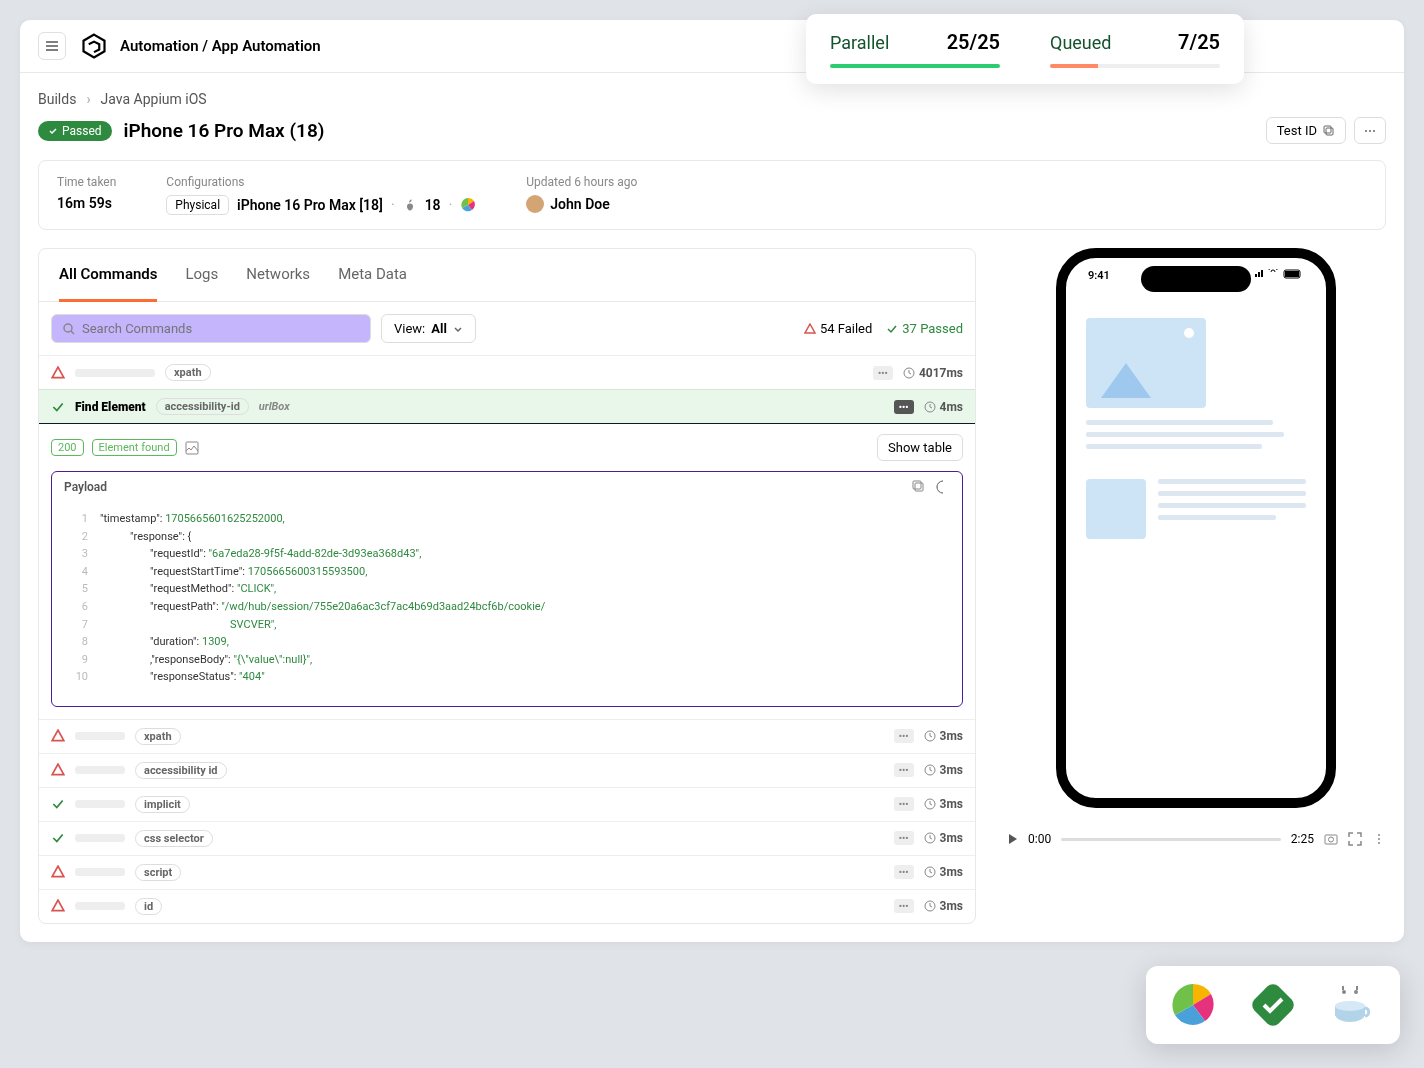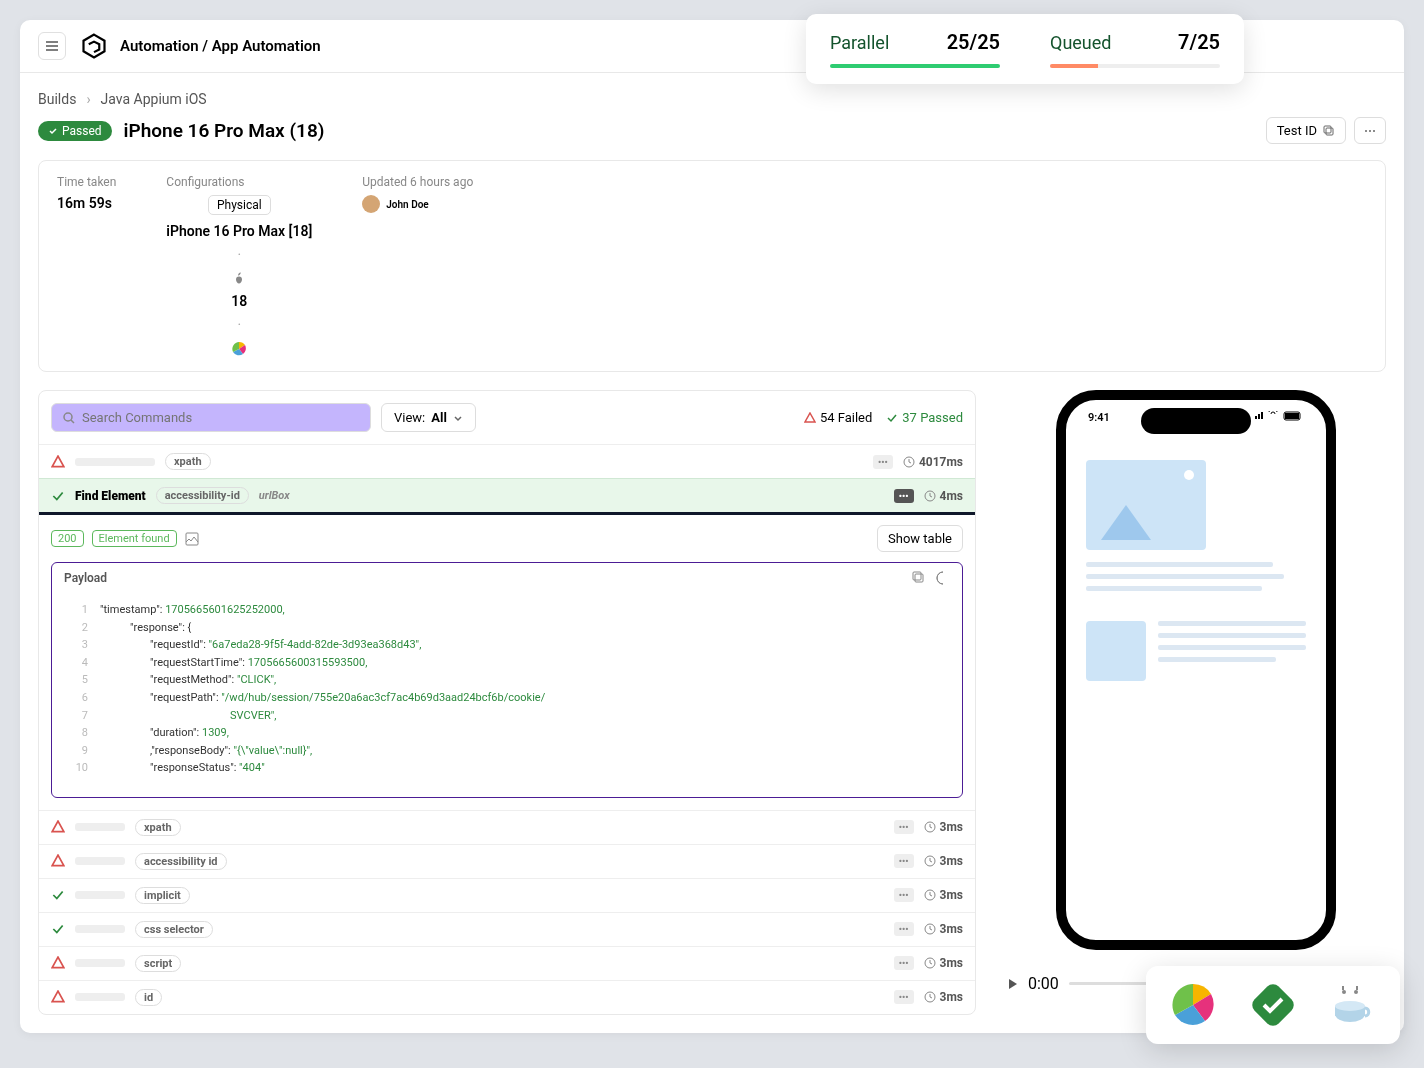--- a/index.html
+++ b/index.html
@@ -20,23 +20,23 @@
 .bc-row { display: flex; align-items: center; gap: 10px; font-size: 14px; color: #555; margin-bottom: 10px; }
 .bc-row .chev { color: #aaa; }
 .title-row { display: flex; align-items: center; gap: 12px; margin-bottom: 16px; }
 .badge-pass { background: #2d8a3e; color: #fff; padding: 3px 10px; border-radius: 10px; font-size: 12px; display: flex; align-items: center; gap: 4px; }
 .title-txt { font-weight: 600; font-size: 19px; }
 .title-actions { margin-left: auto; display: flex; gap: 8px; }
 .tbtn { border: 1px solid #ddd; border-radius: 6px; padding: 5px 10px; font-size: 13px; background: #fff; display: flex; align-items: center; gap: 6px; cursor: pointer; }
 .info-box { border: 1px solid #e8e8e8; border-radius: 8px; padding: 14px 18px; display: flex; gap: 50px; margin-bottom: 18px; }
 .info-col .lab { font-size: 12px; color: #888; margin-bottom: 6px; }
 .info-col .val { font-size: 14px; font-weight: 600; }
-.config-row { display: flex; align-items: center; gap: 8px; font-size: 14px; flex-direction: column; }
+.config-row { display: flex; align-items: center; gap: 8px; font-size: 14px; }
 .chip { border: 1px solid #ddd; border-radius: 5px; padding: 2px 8px; font-size: 12px; }
-.user-row { display: flex; align-items: center; gap: 6px; font-size: 10px; font-weight: 600; }
+.user-row { display: flex; align-items: center; gap: 6px; font-size: 14px; font-weight: 600; }
 .avatar { width: 18px; height: 18px; border-radius: 50%; background: #d4a574; }
 .main-row { display: flex; gap: 30px; }
 .left-panel { flex: 1; border: 1px solid #e8e8e8; border-radius: 8px; }
 .tabs { display: flex; gap: 28px; padding: 0 20px; border-bottom: 1px solid #e8e8e8; }
 .tab { padding: 16px 0; font-size: 15px; color: #666; cursor: pointer; }
 .tab.active { color: #000; font-weight: 600; border-bottom: 3px solid #ff6b35; margin-bottom: -1px; }
 .filter-row { padding: 12px; display: flex; gap: 10px; align-items: center; }
 .search-box { flex: 0 0 320px; border: 1px solid #ddd; border-radius: 6px; padding: 6px 10px; display: flex; align-items: center; gap: 6px; background: #c4b5fd; }
 .search-box input { border: none; background: transparent; outline: none; font-size: 13px; flex: 1; }
 .view-dd { border: 1px solid #ddd; border-radius: 6px; padding: 6px 12px; font-size: 13px; display: flex; align-items: center; gap: 6px; cursor: pointer; }
@@ -44,21 +44,21 @@
 .failed { color: #000000; display: flex; align-items: center; gap: 4px; }
 .passed { color: #2d8a3e; display: flex; align-items: center; gap: 4px; }
 .cmd-row { display: flex; align-items: center; padding: 8px 12px; border-top: 1px solid #eee; gap: 10px; font-size: 12px; font-weight: bold; }
 .cmd-icon { width: 14px; height: 14px; }
 .skel { background: #eee; border-radius: 3px; height: 8px; }
 .pill { border: 1px solid #ddd; border-radius: 10px; padding: 1px 8px; font-size: 11px; color: #666; }
 .cmd-actions { margin-left: auto; display: flex; align-items: center; gap: 10px; }
 .dots { width: 20px; height: 14px; background: #eee; border-radius: 3px; display: flex; align-items: center; justify-content: center; font-size: 9px; color: #888; cursor: pointer; }
 .time-chip { display: flex; align-items: center; gap: 4px; color: #555; }
 .expanded { background: #e8f7ea; }
-.expanded-sub { padding: 10px 12px; border-top: 3px solid #0f172a; display: flex; align-items: center; gap: 8px; }
+.expanded-sub { padding: 10px 12px; border-top: 1px solid #0f172a; display: flex; align-items: center; gap: 8px; }
 .tag-green { border: 1px solid #5cb85c; color: #5cb85c; border-radius: 4px; padding: 1px 6px; font-size: 11px; display: flex; align-items: center; gap: 4px; }
 .payload-box { margin: 0 12px 12px; border: 1px solid #4c1d95; border-radius: 6px; background: #fff; }
 .payload-head { padding: 8px 12px; display: flex; align-items: center; font-size: 12px; font-weight: 600; color: #555; }
 .payload-head .icons { margin-left: auto; display: flex; gap: 10px; }
 .code { font-family: "SF Mono", Monaco, monospace; font-size: 11px; padding: 8px 12px 20px; line-height: 1.6; }
 .code .ln { display: flex; }
 .code .num { width: 24px; color: #bbb; text-align: right; margin-right: 12px; }
 .key { color: #333; }
 .str { color: #2d8a3e; }
 .numv { color: #2d8a3e; }
@@ -67,21 +67,21 @@
 .notch { position: absolute; top: 8px; left: 50%; transform: translateX(-50%); width: 110px; height: 26px; background: #000; border-radius: 14px; }
 .phone-status { position: absolute; top: 11px; left: 0; right: 0; display: flex; justify-content: space-between; padding: 0 22px; font-size: 11px; font-weight: 600; }
 .phone-content { padding: 60px 20px 20px; }
 .ph-img { width: 120px; height: 90px; background: #cde4f7; border-radius: 4px; margin-bottom: 12px; position: relative; overflow: hidden; }
 .ph-img .tri { position: absolute; bottom: 10px; left: 15px; width: 0; height: 0; border-left: 25px solid transparent; border-right: 25px solid transparent; border-bottom: 35px solid #9ec8ed; }
 .ph-img .sun { position: absolute; top: 10px; right: 12px; width: 10px; height: 10px; background: #fff; border-radius: 50%; }
 .ph-line { height: 5px; background: #dce7f2; border-radius: 2px; margin-bottom: 7px; }
 .ph-row2 { display: flex; gap: 12px; margin-top: 30px; }
 .ph-img-sm { width: 60px; height: 60px; background: #cde4f7; border-radius: 4px; flex-shrink: 0; position: relative; }
 .ph-lines { flex: 1; }
-.playback { display: flex; align-items: center; gap: 10px; font-size: 16px; padding: 4px 0; }
+.playback { display: flex; align-items: center; gap: 10px; font-size: 12px; padding: 4px 0; }
 .pb-track { flex: 1; height: 3px; background: #ddd; border-radius: 2px; }
 .float-logos { position: fixed; bottom: 24px; right: 24px; background: #fff; border-radius: 12px; box-shadow: 0 6px 28px rgba(0,0,0,0.15); padding: 16px 24px; display: flex; gap: 34px; align-items: center; }
 .flogo { width: 46px; height: 46px; }
 </style>
 </head>
 <body>
 
 <div class="app">
   <div class="stats-float">
     <div class="stat">
@@ -179,20 +179,26 @@
         <div class="lab">Updated 6 hours ago</div>
         <div class="user-row">
           <div class="avatar"></div>
           <span>John Doe</span>
         </div>
       </div>
     </div>
 
     <div class="main-row">
       <div class="left-panel">
+        <div class="tabs">
+          <div class="tab active">All Commands</div>
+          <div class="tab">Logs</div>
+          <div class="tab">Networks</div>
+          <div class="tab">Meta Data</div>
+        </div>
 
         <div class="filter-row">
           <div class="search-box">
             <svg width="14" height="14" viewBox="0 0 14 14">
                 <circle cx="6" cy="6" r="4" fill="none" stroke="#888" stroke-width="1.5"></circle>
                 <path d="M9 9l3 3" stroke="#888" stroke-width="1.5"></path>
               </svg>
             <input placeholder="Search Commands" style="">
           </div>
           <div class="view-dd">

